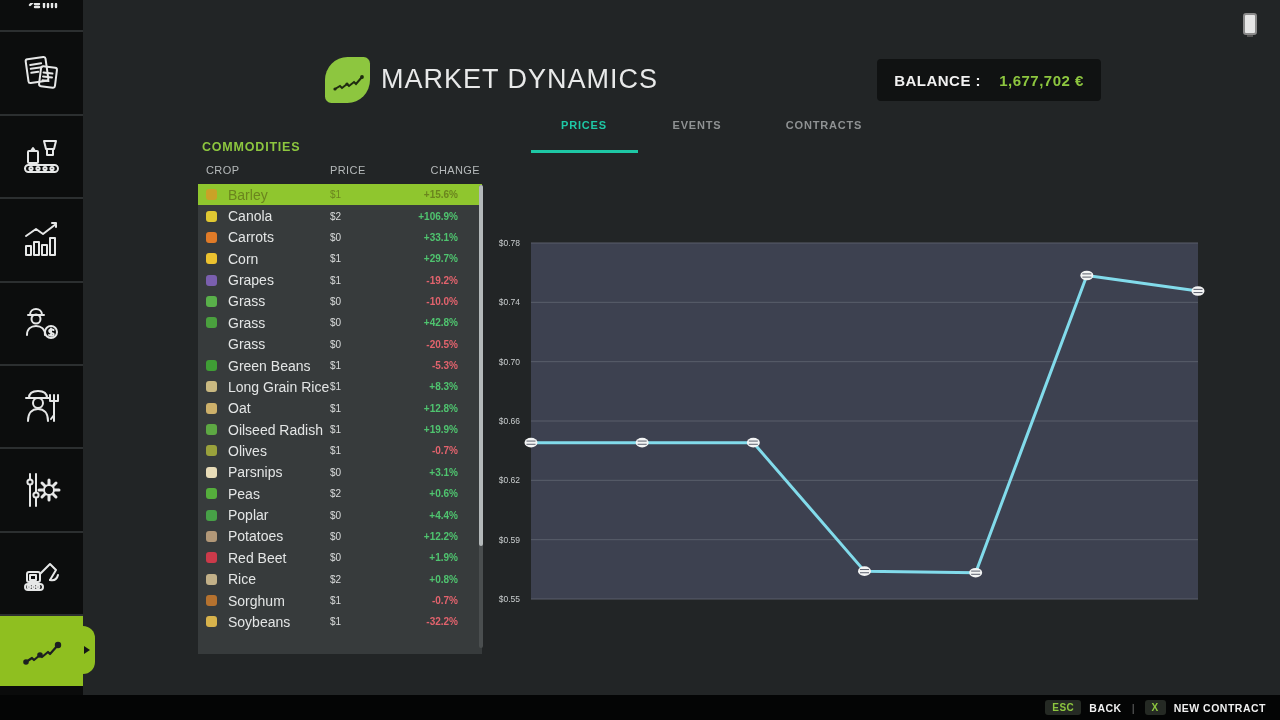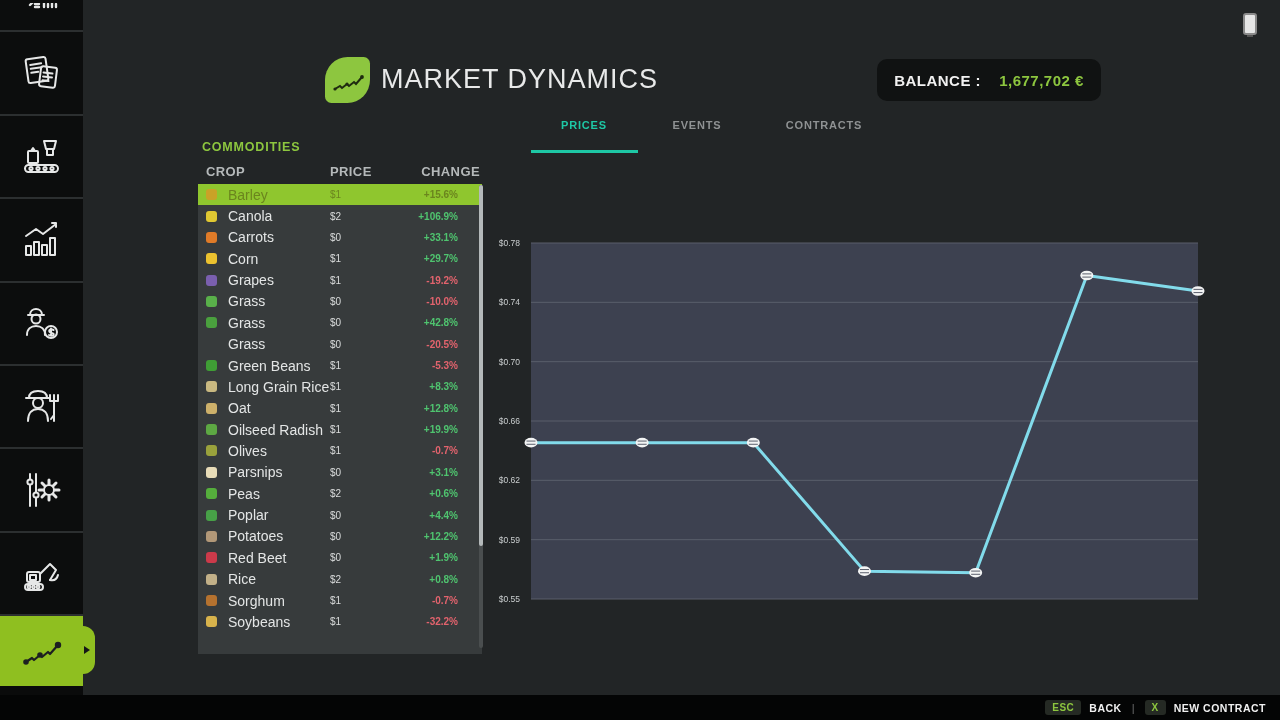--- a/index.html
+++ b/index.html
@@ -28,38 +28,38 @@
   .keylabel { color:#f0f0f0; font-size:10.5px; font-weight:bold; letter-spacing:0.5px; }
   .keydiv { color:#6d6f6f; font-size:11px; }
   .hintgroup { display:flex; align-items:center; gap:8px; cursor:pointer; }
 
   
   .logo { position:absolute; left:325px; top:57px; width:45px; height:46px; background:#8dc63f;
           border-radius:50% 14% 50% 14%; display:flex; align-items:center; justify-content:center; }
   .page-title { position:absolute; left:381px; top:64px; font-size:27px; color:#e8e9e9;
                 letter-spacing:1px; font-weight:500; }
   .balance { position:absolute; left:877px; top:59px; width:224px; height:42px; background:#101212;
-             border-radius:10px; display:flex; align-items:center; justify-content:center; gap:18px; }
+             border-radius:4px; display:flex; align-items:center; justify-content:center; gap:18px; }
   .balance-label { color:#f2f2f2; font-size:15px; font-weight:bold; letter-spacing:0.5px; }
   .balance-value { color:#8dc63f; font-size:15px; font-weight:bold; letter-spacing:0.5px; }
   .phone-icon { position:absolute; left:1243px; top:13px; width:14px; height:22px;
                 background:#e6e6e6; border-radius:3px; border:2px solid #8a8a8a; }
   .phone-icon::after { content:""; position:absolute; left:2px; bottom:-4px; width:6px; height:2px; background:#555; }
 
   
   .tab { position:absolute; top:119px; transform:translateX(-50%); font-size:11px; font-weight:bold;
          letter-spacing:0.8px; color:#8f9293; cursor:pointer; }
   .tab.active { color:#1ec8a5; }
   .tab-underline { position:absolute; left:531px; top:150px; width:107px; height:3px; background:#1ec8a5; }
 
   
   .commodities-title { position:absolute; left:202px; top:140px; font-size:12.5px; font-weight:bold;
                        color:#8dc63f; letter-spacing:0.8px; }
   .table-head { position:absolute; left:198px; top:164px; width:284px; height:16px; }
-  .th { position:absolute; font-size:13px; font-weight:bold; color:#b5b9ba; letter-spacing:0.4px; }
+  .th { position:absolute; font-size:11px; font-weight:normal; color:#b5b9ba; letter-spacing:0.4px; }
   .th.c0 { left:8px; } .th.c1 { left:132px; } .th.c2 { right:2px; }
   .table-body { position:absolute; left:198px; top:184px; width:284px; height:470px; background:#373b3c; }
   .crow { position:relative; height:21.36px; display:flex; align-items:center; cursor:pointer;
           padding-left:8px; padding-right:24px; }
   .crow .cicon { width:11px; height:11px; border-radius:3px; margin-right:11px; flex:none; }
   .crow .cname { font-size:14px; color:#e3e5e5; flex:1; white-space:nowrap; }
   .crow .cprice { position:absolute; left:132px; font-size:10px; color:#dadcdc; }
   .crow .cchange { margin-left:auto; font-size:10px; font-weight:bold; }
   .crow .cchange.pos { color:#4fc46f; }
   .crow .cchange.neg { color:#e2636d; }

